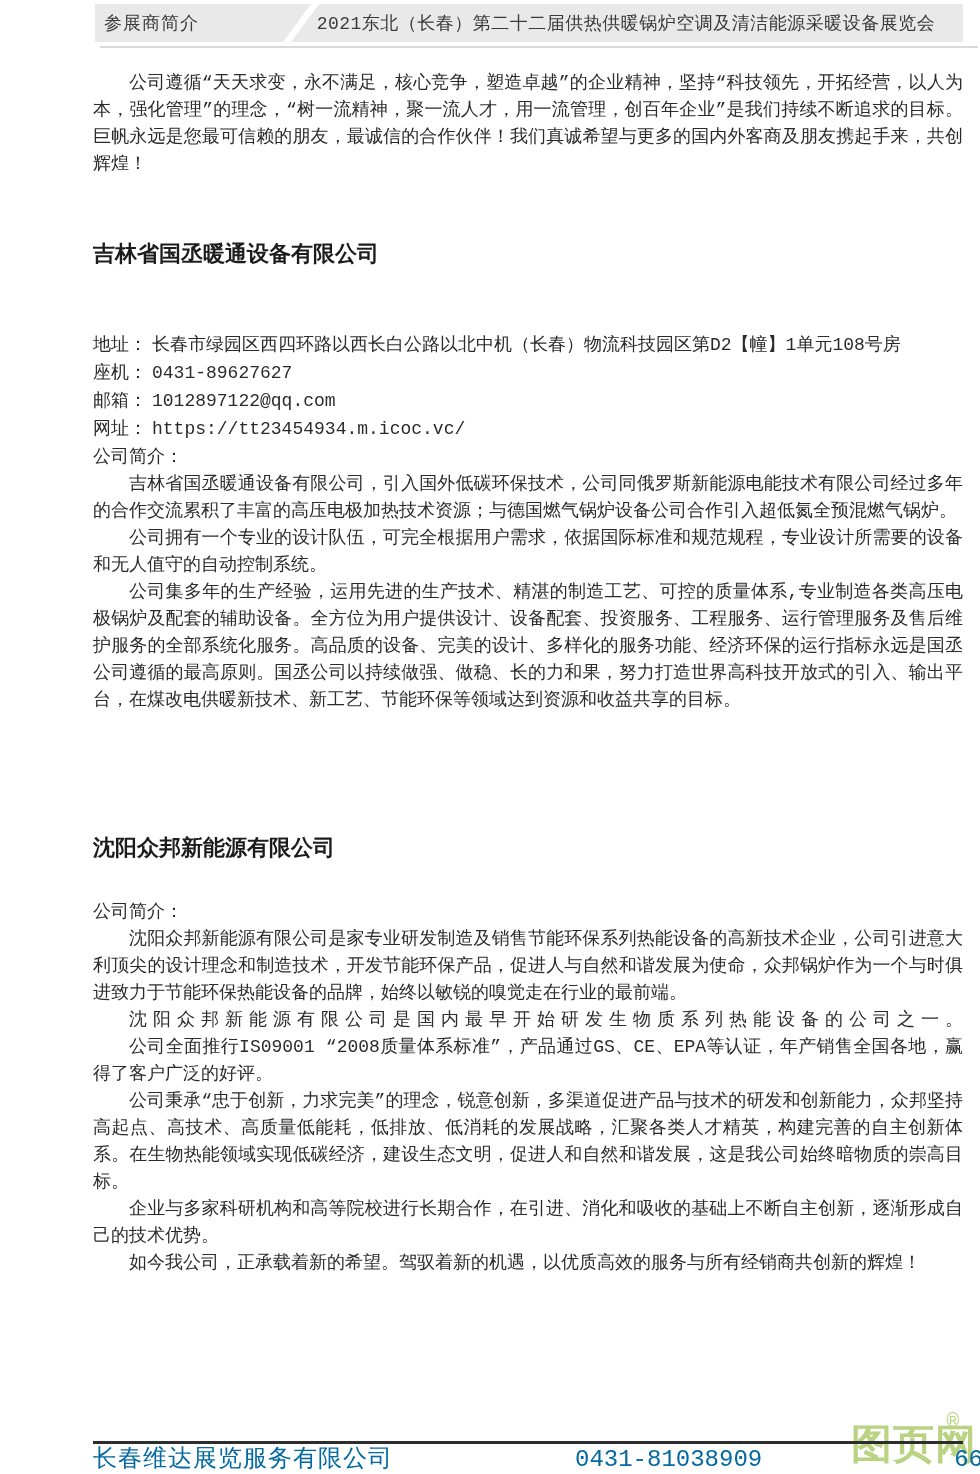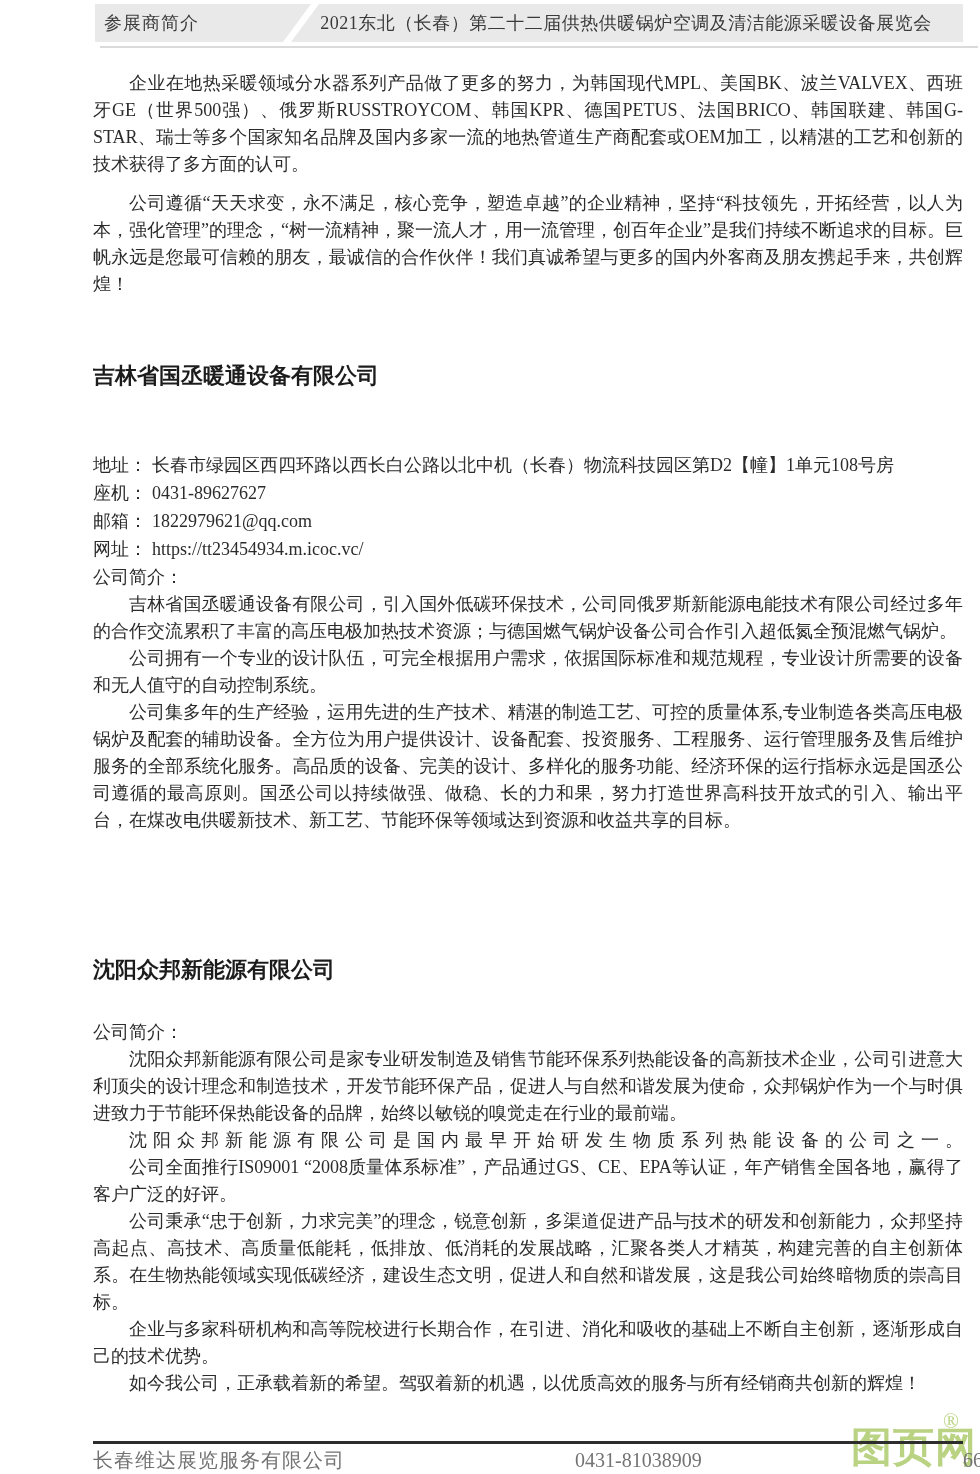--- a/index.html
+++ b/index.html
@@ -1,18 +1,18 @@
 <!DOCTYPE html>
 <html lang="zh"><head>
 <meta charset="utf-8">
 <style>
   html,body { margin:0; padding:0; background:#ffffff; }
   .page {
     position:relative; width:980px; height:1474px; background:#ffffff;
-    font-family:Liberation Serif, serif; overflow:hidden;
+    font-family:Liberation Mono, monospace; overflow:hidden;
   }
   
   .hdr-band { position:absolute; top:4px; height:38px; background:#e9e9e9; }
   .hdr-left  { left:95px; width:216px;
                clip-path:polygon(0 0, 100% 0, calc(100% - 28px) 100%, 0 100%);
                display:flex; align-items:center; }
   .hdr-left span { padding-left:9px; font-size:18px; color:#3c3c3c; letter-spacing:1px; }
   .hdr-right { left:289px; width:674px;
                clip-path:polygon(30px 0, 100% 0, 100% 100%, 2px 100%);
                display:flex; align-items:center; justify-content:center; }
@@ -30,21 +30,21 @@
   .company-name.second { margin-top:120px; }
   .contacts { margin-top:60px; line-height:28px; }
   .contact-line { text-align:left; }
   .c-label { margin-right:5px; }
   .intro-label { line-height:28px; text-align:left; }
   .intro-label.second { margin-top:34px; line-height:27px; }
   .p-stretch { text-indent:1em; text-align-last:justify; }
   .p-indent1 { text-indent:1em; }
   
   .footer-line { position:absolute; left:93px; top:1441px; width:870px; height:3px; background:#2d2d2d; z-index:2; }
-  .footer-text { position:absolute; top:1447px; font-size:20px; line-height:26px; color:#737373; z-index:2; white-space:nowrap; }
+  .footer-text { position:absolute; top:1447px; font-size:24px; line-height:26px; color:#0369a1; z-index:2; white-space:nowrap; }
   .f-org  { left:93px; letter-spacing:1px; }
   .f-p1   { left:438px;margin-top:32px; }
   .f-p2   { left:575px;text-align:center; }
   .f-page { left:900px; width:83px; text-align:right; }
   
   .watermark { position:absolute; top:1427px; right:3px; z-index:1;
                color:#b9d383; font-weight:bold; line-height:1; }
   .wm-text { font-size:41px; letter-spacing:1px; }
   .wm-r { position:absolute; top:-16px; right:18px; font-size:21px; font-weight:normal; }
 </style>
@@ -57,35 +57,34 @@
     <span>参展商简介</span>
   </div>
   <div class="hdr-band hdr-right">
     <span>2021东北（长春）第二十二届供热供暖锅炉空调及清洁能源采暖设备展览会</span>
   </div>
   <div class="hdr-underline"></div>
 
   <div class="content">
 
     <section class="lead">
-      <p>企业在地热采暖领域分水器系列产品做了更多的努力，为韩国现代MPL、美国BK、波兰VALVEX、西班牙GE（世界500强）、俄罗斯RUSSTROYCOM、韩国KPR、德国PETUS、法国BRICO、韩国联建、韩国G-STAR、瑞士等多个国家知名品牌及国内多家一流的地热管道生产商配套或OEM加工，以精湛的工艺和创新的技术获得了多方面的认可。</p>
       <p>公司遵循“天天求变，永不满足，核心竞争，塑造卓越”的企业精神，坚持“科技领先，开拓经营，以人为本，强化管理”的理念，“树一流精神，聚一流人才，用一流管理，创百年企业”是我们持续不断追求的目标。巨帆永远是您最可信赖的朋友，最诚信的合作伙伴！我们真诚希望与更多的国内外客商及朋友携起手来，共创辉煌！</p>
     </section>
 
     <section>
       <h2 class="company-name">吉林省国丞暖通设备有限公司</h2>
       <div class="contacts">
         <div class="contact-line">
           <span class="c-label">地址：</span><span>长春市绿园区西四环路以西长白公路以北中机（长春）物流科技园区第D2【幢】1单元108号房</span>
         </div>
         <div class="contact-line">
           <span class="c-label">座机：</span><span>0431-89627627</span>
         </div>
         <div class="contact-line">
-          <span class="c-label">邮箱：</span><span>1822979621@qq.com</span>
+          <span class="c-label">邮箱：</span><span>1012897122@qq.com</span>
         </div>
         <div class="contact-line">
           <span class="c-label">网址：</span><span>https://tt23454934.m.icoc.vc/</span>
         </div>
         <div class="intro-label">公司简介：</div>
       </div>
       <p>吉林省国丞暖通设备有限公司，引入国外低碳环保技术，公司同俄罗斯新能源电能技术有限公司经过多年的合作交流累积了丰富的高压电极加热技术资源；与德国燃气锅炉设备公司合作引入超低氮全预混燃气锅炉。</p>
       <p>公司拥有一个专业的设计队伍，可完全根据用户需求，依据国际标准和规范规程，专业设计所需要的设备和无人值守的自动控制系统。</p>
       <p>公司集多年的生产经验，运用先进的生产技术、精湛的制造工艺、可控的质量体系,专业制造各类高压电极锅炉及配套的辅助设备。全方位为用户提供设计、设备配套、投资服务、工程服务、运行管理服务及售后维护服务的全部系统化服务。高品质的设备、完美的设计、多样化的服务功能、经济环保的运行指标永远是国丞公司遵循的最高原则。国丞公司以持续做强、做稳、长的力和果，努力打造世界高科技开放式的引入、输出平台，在煤改电供暖新技术、新工艺、节能环保等领域达到资源和收益共享的目标。</p>
     </section>

